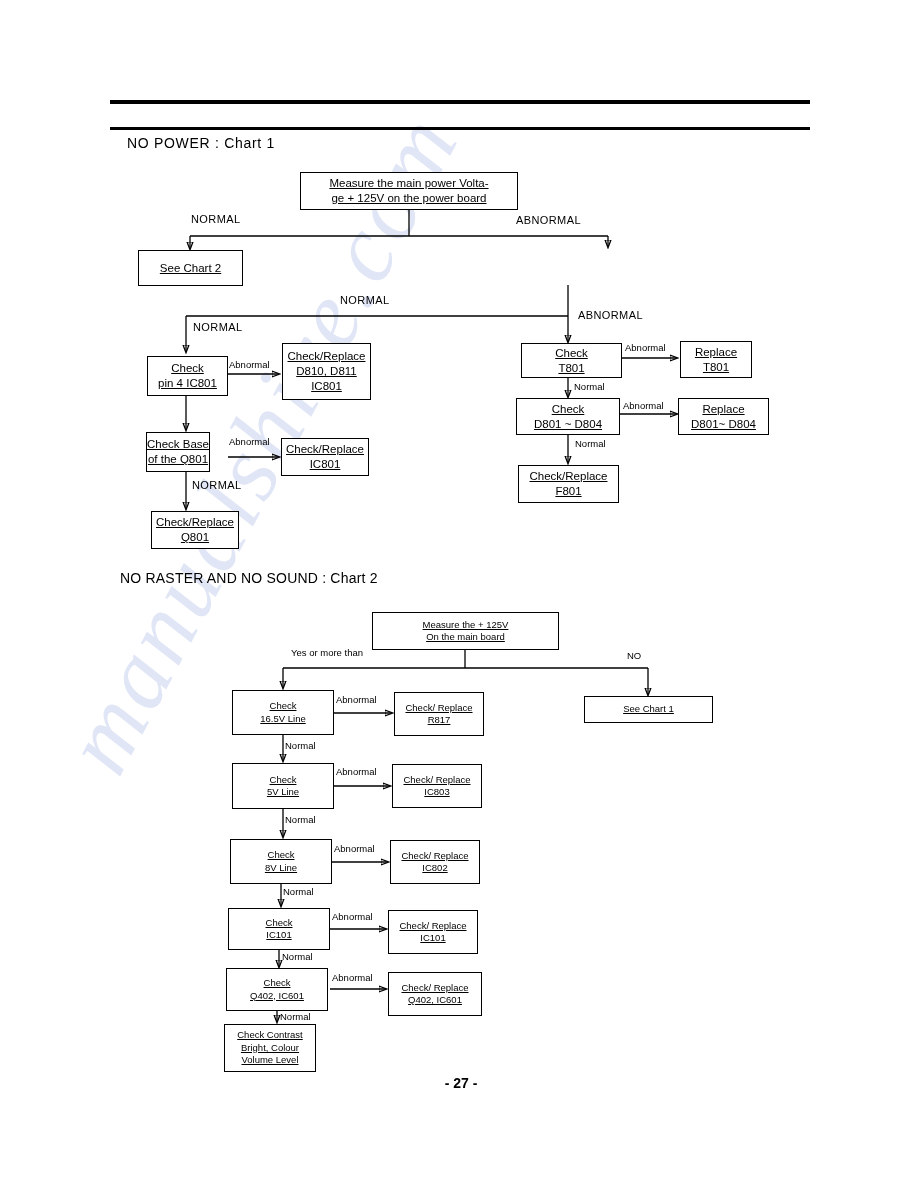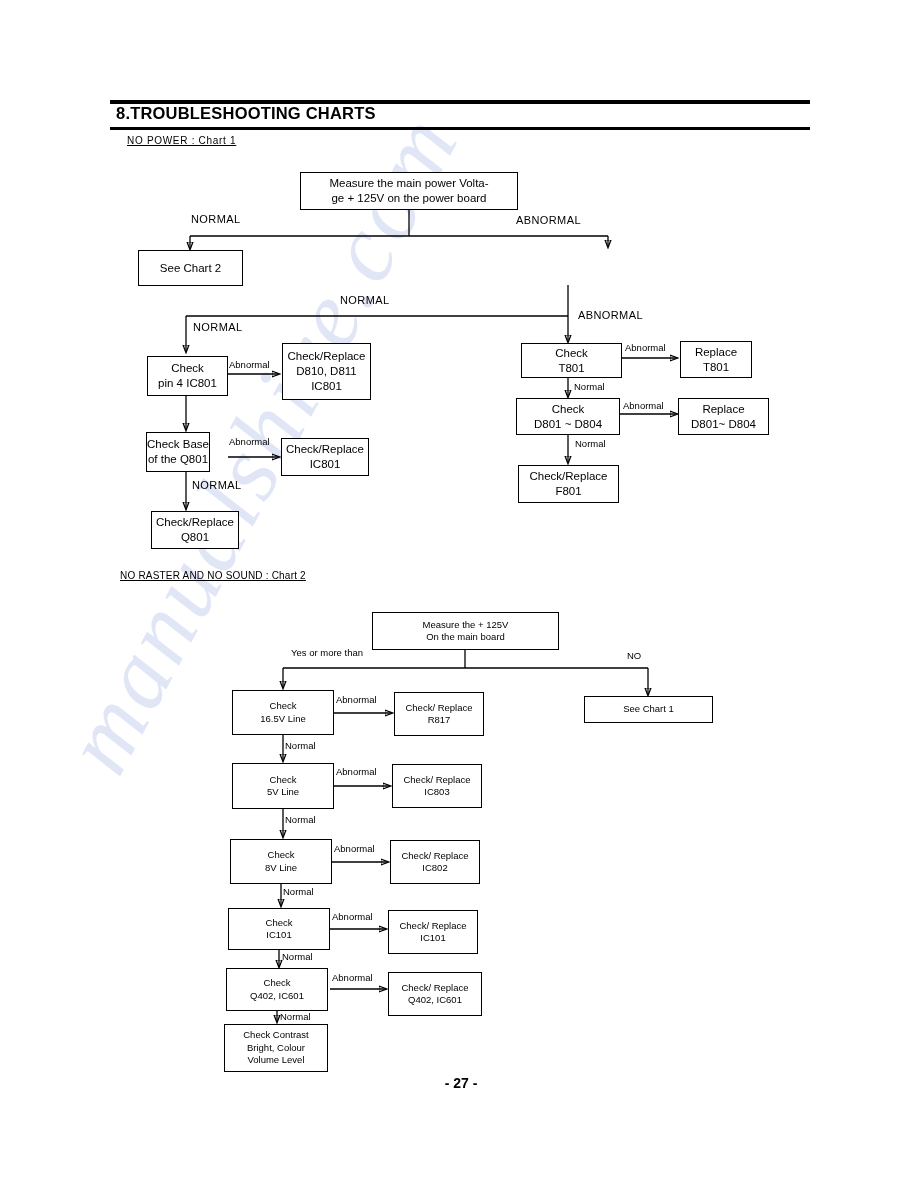--- a/index.html
+++ b/index.html
@@ -31,24 +31,23 @@
     left: 116px;
     top: 104px;
     font-size: 16.5px;
     font-weight: bold;
     letter-spacing: 0.2px;
     white-space: nowrap;
   }
 
   .chart-caption {
     position: absolute;
-    font-size: 10px;
+    font-size: 14px;
     letter-spacing: 0.7px;
     white-space: nowrap;
-    text-decoration: underline;
   }
   #caption-chart1 { left: 127px; top: 135px; }
   #caption-chart2 { left: 120px; top: 570px; letter-spacing: 0.2px; }
 
   #page-number {
     position: absolute;
     left: 4px; right: 0;
     top: 1075px;
     text-align: center;
     font-size: 14px;
@@ -65,21 +64,21 @@
     flex-direction: column;
     align-items: center;
     justify-content: center;
     text-align: center;
     font-size: 11.5px;
     line-height: 1.28;
     padding: 1px 2px;
     white-space: nowrap;
     z-index: 3;
   }
-  .node .ln { display: block; }
+  .node .ln { display: block; text-decoration: underline; }
   .node.small { font-size: 9.5px; line-height: 1.3; }
 
   
   .edge-label {
     position: absolute;
     font-size: 11px;
     white-space: nowrap;
     background: transparent;
     z-index: 4;
   }
@@ -177,21 +176,20 @@
     <line x1="281" y1="884" x2="281" y2="906" marker-end="url(#arr)"></line>
 
     <line x1="330" y1="929" x2="386" y2="929" marker-end="url(#arr)"></line>
     <line x1="279" y1="950" x2="279" y2="967" marker-end="url(#arr)"></line>
 
     <line x1="330" y1="989" x2="386" y2="989" marker-end="url(#arr)"></line>
     <line x1="277" y1="1011" x2="277" y2="1022" marker-end="url(#arr)"></line>
   </svg>
 
   <div class="rule" id="rule-top"></div>
-  <div id="section-title">8.TROUBLESHOOTING CHARTS</div>
   <div class="rule" id="rule-bottom"></div>
 
   <div class="chart-caption" id="caption-chart1">NO POWER : Chart 1</div>
 
   <div class="node" style="left:300px; top:172px; width:218px; height:38px;">
     <span class="ln">Measure the main power Volta-</span>
     <span class="ln">ge + 125V on the power board</span>
   </div>
 
   <div class="node" style="left:138px; top:250px; width:105px; height:36px;">
@@ -317,21 +315,21 @@
   <div class="node small" style="left:226px; top:968px; width:102px; height:43px;">
     <span class="ln">Check</span>
     <span class="ln">Q402, IC601</span>
   </div>
 
   <div class="node small" style="left:388px; top:972px; width:94px; height:44px;">
     <span class="ln">Check/ Replace</span>
     <span class="ln">Q402, IC601</span>
   </div>
 
-  <div class="node small" style="left:224px; top:1024px; width:104px; height:48px;">
+  <div class="node small" style="left:224px; top:1024px; width:92px; height:48px;">
     <span class="ln">Check Contrast</span>
     <span class="ln">Bright, Colour</span>
     <span class="ln">Volume Level</span>
   </div>
 
   <div class="edge-label sm" style="left:291px; top:647px;">Yes or more than</div>
   <div class="edge-label sm" style="left:619px; top:650px;padding-left:8px;">NO</div>
   <div class="edge-label sm" style="left:336px; top:694px;">Abnormal</div>
   <div class="edge-label sm" style="left:285px; top:740px;">Normal</div>
   <div class="edge-label sm" style="left:336px; top:766px;">Abnormal</div>

